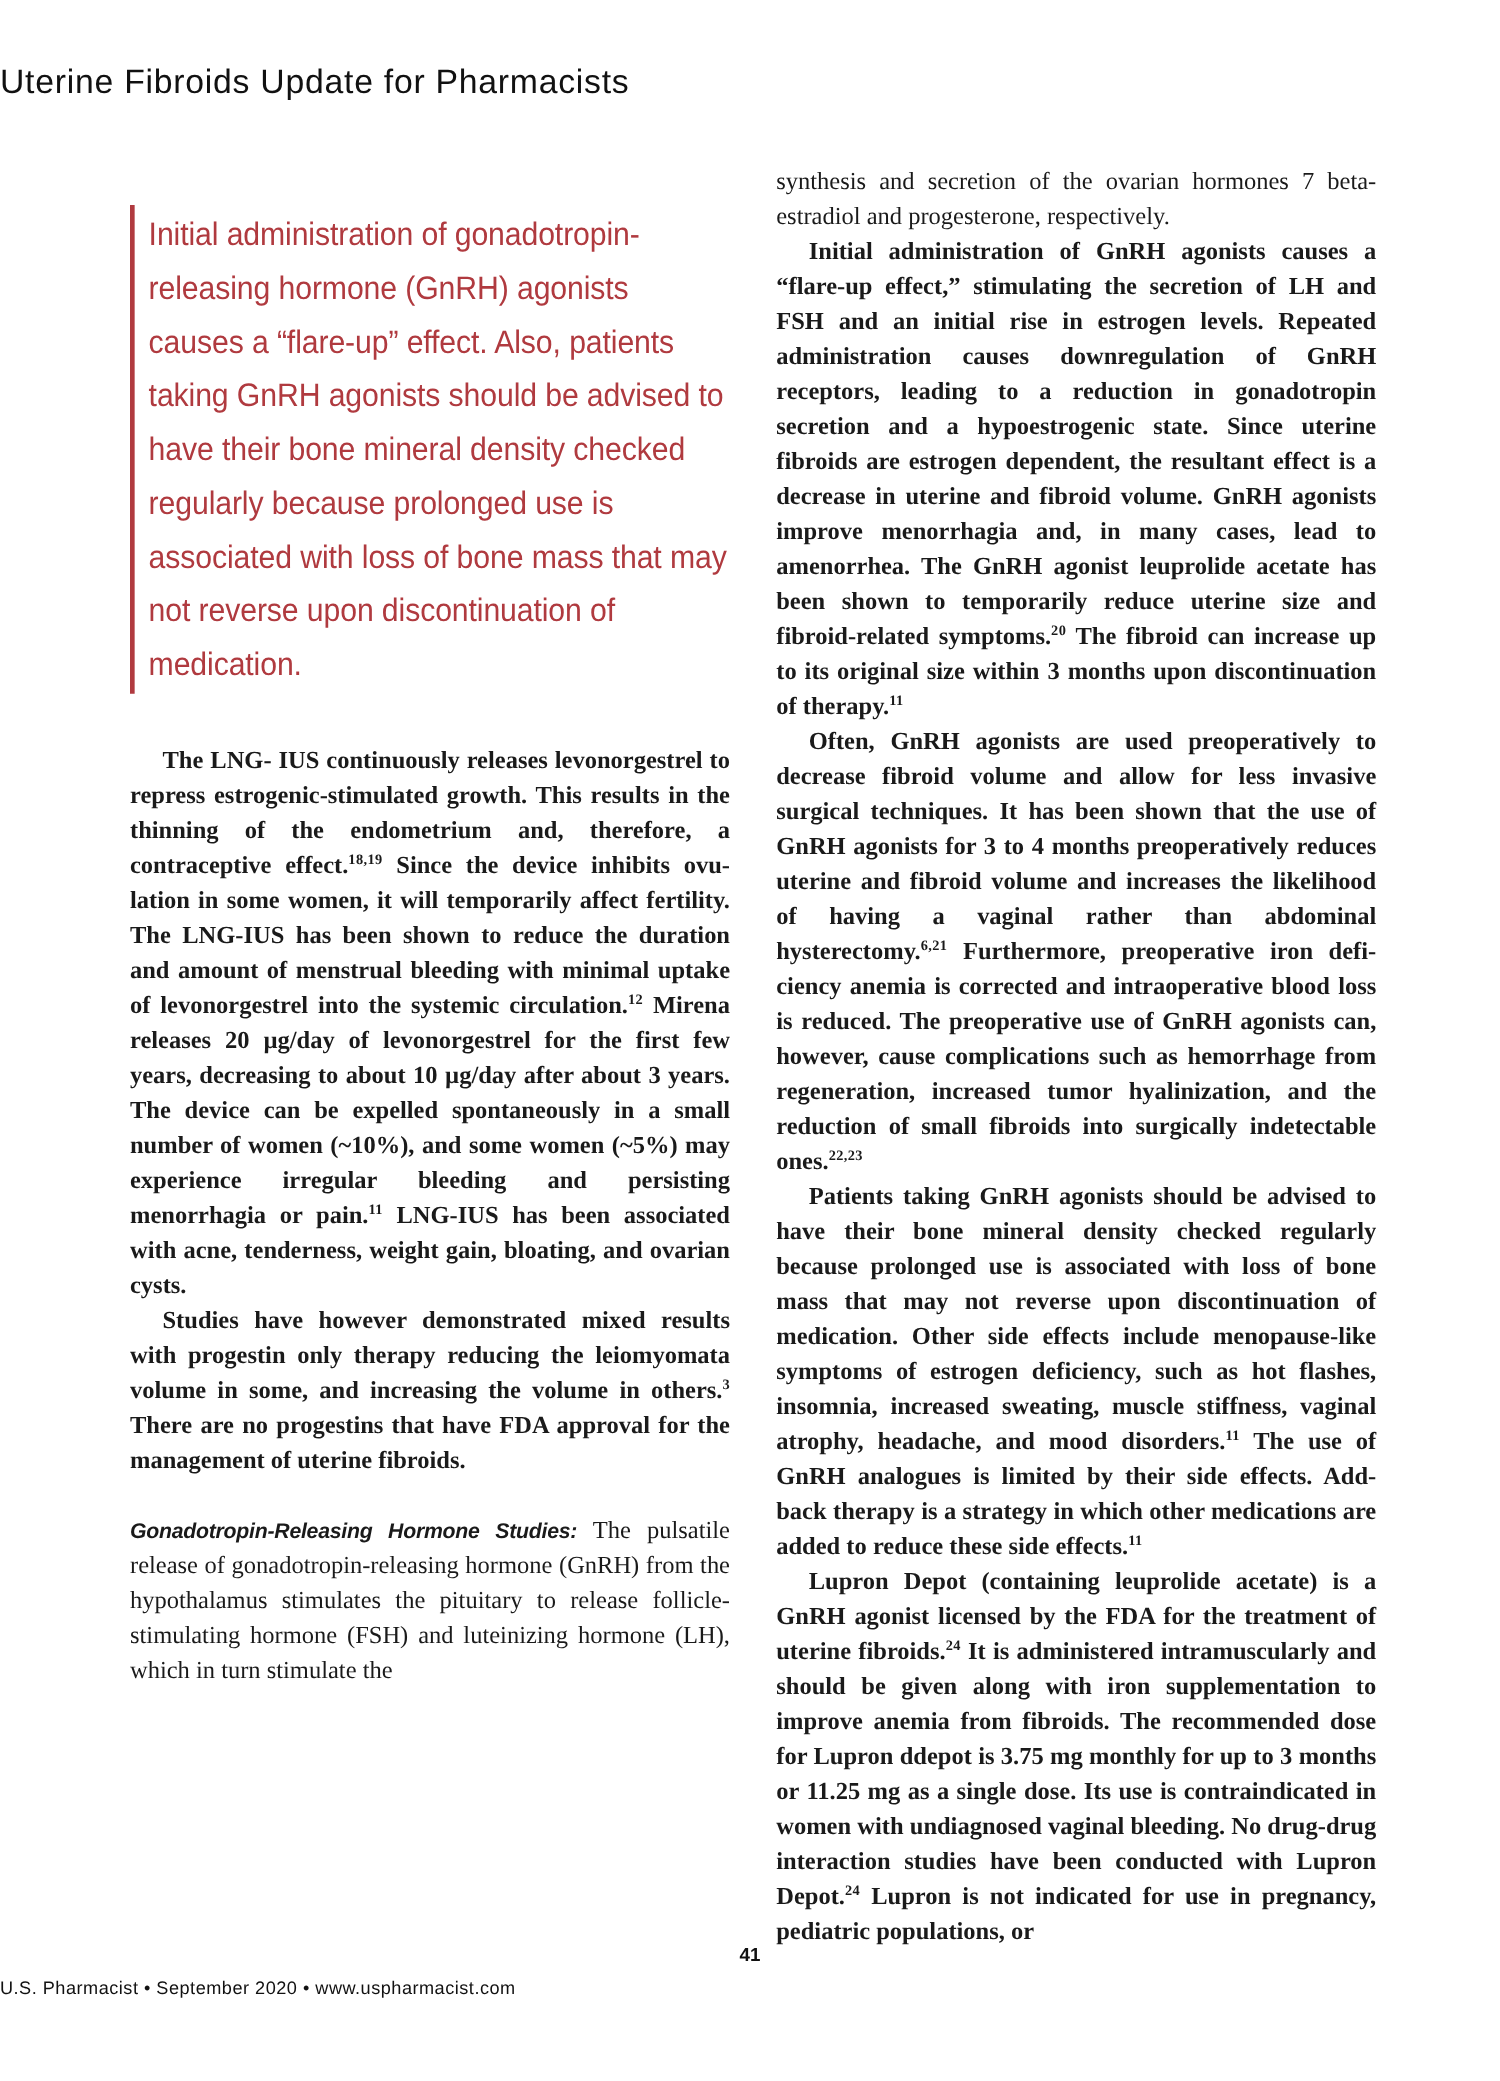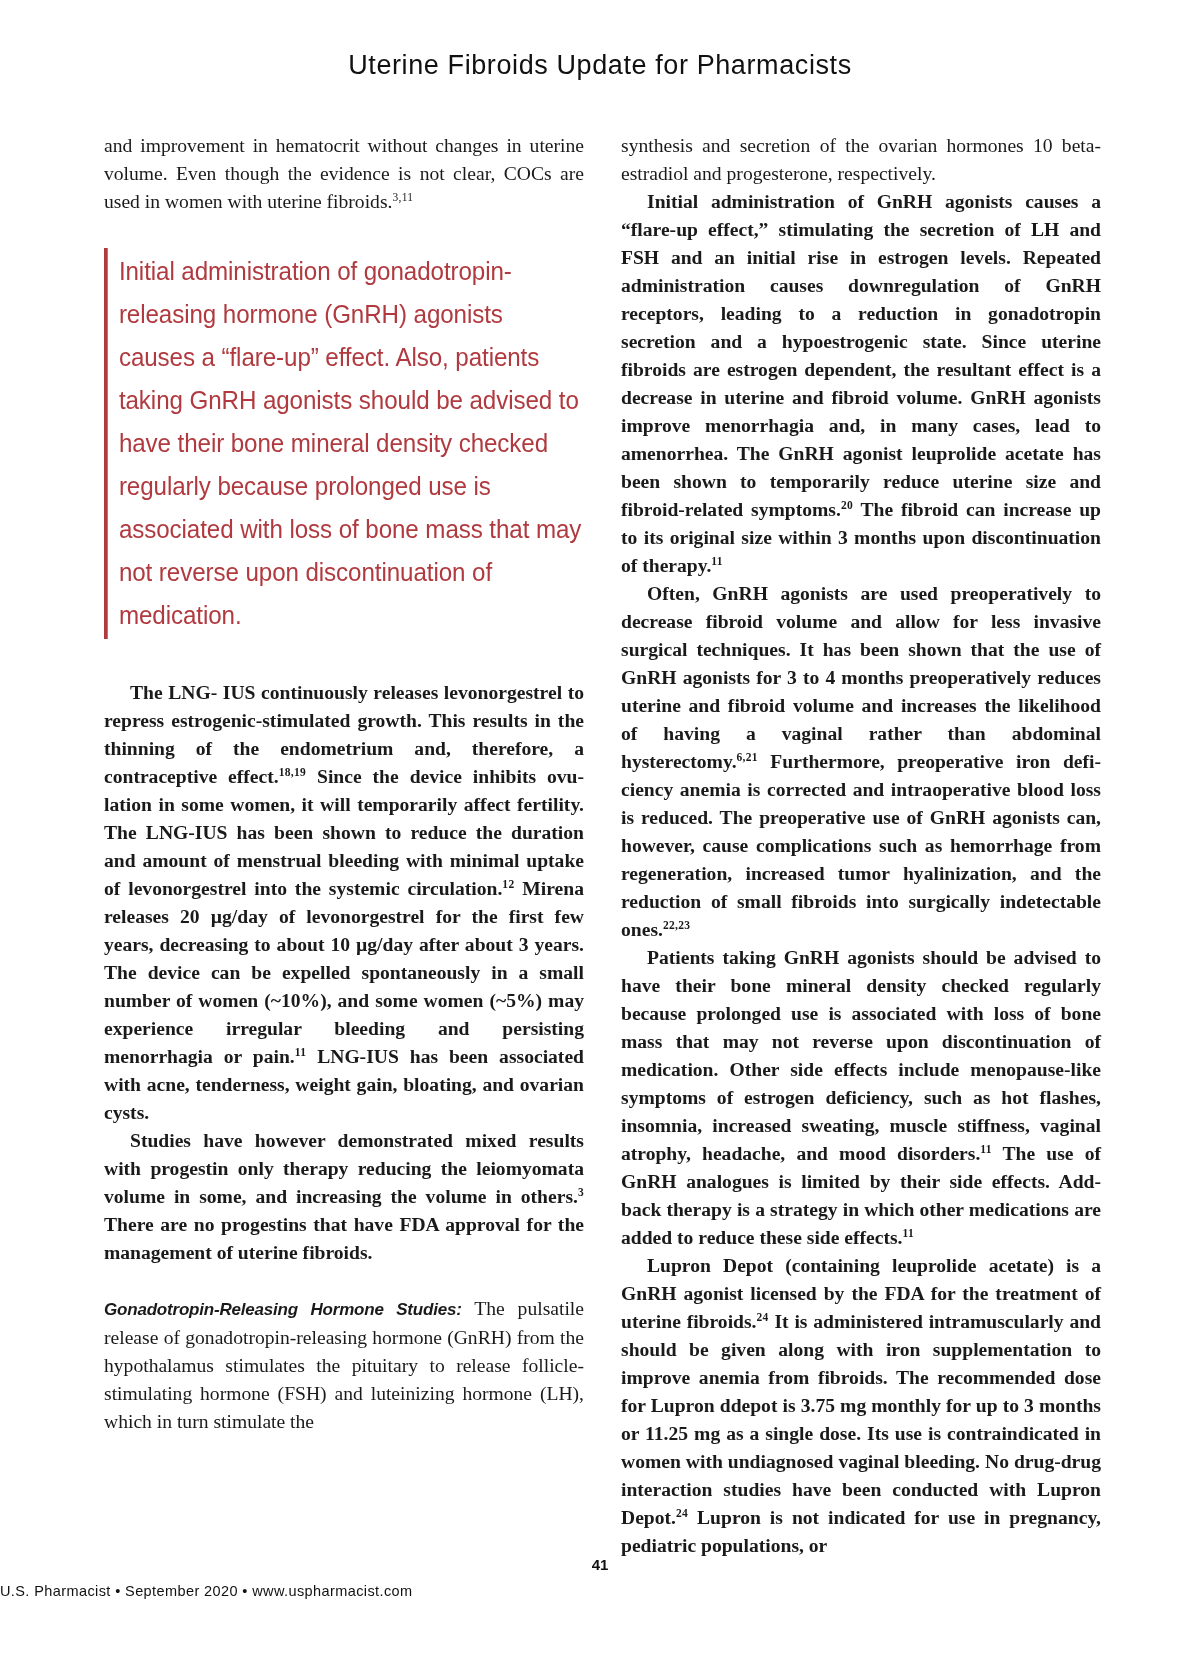--- a/index.html
+++ b/index.html
@@ -12,21 +12,21 @@
       height: 1665px;
       position: relative;
       overflow: hidden;
       color: #1a1a1a;
     }
     .running-head {
       position: absolute;
       left: 0;
       top: 50px;
       width: 1200px;
-      text-align: center;
+      text-align: left;
       font-family: "Liberation Sans", sans-serif;
       font-size: 27px;
       letter-spacing: 0.6px;
       color: #111;
     }
     .column {
       position: absolute;
       top: 132px;
       width: 480px;
       font-family: "Liberation Serif", serif;
@@ -95,36 +95,35 @@
       letter-spacing: 0.4px;
       color: #111;
     }
   </style>
 </head>
 <body>
 
 <div class="running-head">Uterine Fibroids Update for Pharmacists</div>
 
 <div class="column col-left">
-  <p><span>and improvement in hematocrit without changes in uterine volume. Even though the evidence is not clear, COCs are used in women with uterine fibroids.</span><sup>3,11</sup></p>
 
 
   <div class="pull-quote">
     <div class="pq-inner">Initial administration of gonadotropin-releasing hormone (GnRH) agonists causes a “flare-up” effect. Also, patients taking GnRH agonists should be advised to have their bone mineral density checked regularly because prolonged use is associated with loss of bone mass that may not reverse upon discontinuation of medication.</div>
   </div>
 
   <p class="indent"><span>The LNG- IUS continuously releases levonorgestrel to repress estrogenic-stimulated growth. This results in the thinning of the endometrium and, therefore, a contraceptive effect.</span><sup>18,19</sup><span> Since the device inhibits ovu­lation in some women, it will temporarily affect fertil­ity. The LNG-IUS has been shown to reduce the dura­tion and amount of menstrual bleeding with minimal uptake of levonorgestrel into the systemic circulation.</span><sup>12</sup><span> Mirena releases 20 µg/day of levonorgestrel for the first few years, decreasing to about 10 µg/day after about 3 years. The device can be expelled spontaneously in a small number of women (~10%), and some women (~5%) may experience irregular bleeding and persist­ing menorrhagia or pain.</span><sup>11</sup><span> LNG-IUS has been associ­ated with acne, tenderness, weight gain, bloating, and ovarian cysts.</span></p>
 
   <p class="indent"><span>Studies have however demonstrated mixed results with progestin only therapy reducing the leiomyomata volume in some, and increasing the volume in others.</span><sup>3</sup><span> There are no progestins that have FDA approval for the management of uterine fibroids.</span></p>
 
   <p class="gap-before"><span class="run-in">Gonadotropin-Releasing Hormone Studies:</span><span> The pul­satile release of gonadotropin-releasing hormone (GnRH) from the hypothalamus stimulates the pitu­itary to release follicle-stimulating hormone (FSH) and luteinizing hormone (LH), which in turn stimulate the</span></p>
 </div>
 
 <div class="column col-right">
-  <p>synthesis and secretion of the ovarian hormones 10 beta-estradiol and progesterone, respectively.</p>
+  <p>synthesis and secretion of the ovarian hormones 7 beta-estradiol and progesterone, respectively.</p>
 
   <p class="indent"><span>Initial administration of GnRH agonists causes a “flare-up effect,” stimulating the secretion of LH and FSH and an initial rise in estrogen levels. Repeated administration causes downregulation of GnRH receptors, leading to a reduction in gonadotropin secretion and a hypoestrogenic state. Since uterine fibroids are estrogen dependent, the resultant effect is a decrease in uterine and fibroid volume. GnRH agonists improve menorrhagia and, in many cases, lead to amenorrhea. The GnRH agonist leuprolide acetate has been shown to temporarily reduce uterine size and fibroid-related symptoms.</span><sup>20</sup><span> The fibroid can increase up to its original size within 3 months upon discontinuation of therapy.</span><sup>11</sup></p>
 
   <p class="indent"><span>Often, GnRH agonists are used preoperatively to decrease fibroid volume and allow for less invasive surgical techniques. It has been shown that the use of GnRH agonists for 3 to 4 months preoperatively reduces uterine and fibroid volume and increases the likelihood of having a vaginal rather than abdominal hysterectomy.</span><sup>6,21</sup><span> Furthermore, preoperative iron defi­ciency anemia is corrected and intraoperative blood loss is reduced. The preoperative use of GnRH ago­nists can, however, cause complications such as hem­orrhage from regeneration, increased tumor hyaliniza­tion, and the reduction of small fibroids into surgically indetectable ones.</span><sup>22,23</sup></p>
 
   <p class="indent"><span>Patients taking GnRH agonists should be advised to have their bone mineral density checked regularly because prolonged use is associated with loss of bone mass that may not reverse upon discontinuation of medication. Other side effects include menopause-like symptoms of estrogen deficiency, such as hot flashes, insomnia, increased sweating, muscle stiffness, vaginal atrophy, headache, and mood disorders.</span><sup>11</sup><span> The use of GnRH analogues is limited by their side effects. Add-back therapy is a strategy in which other medications are added to reduce these side effects.</span><sup>11</sup></p>
 
   <p class="indent"><span>Lupron Depot (containing leuprolide acetate) is a GnRH agonist licensed by the FDA for the treatment of uterine fibroids.</span><sup>24</sup><span> It is administered intramuscularly and should be given along with iron supplementation to improve anemia from fibroids. The recommended dose for Lupron ddepot is 3.75 mg monthly for up to 3 months or 11.25 mg as a single dose. Its use is con­traindicated in women with undiagnosed vaginal bleeding. No drug-drug interaction studies have been conducted with Lupron Depot.</span><sup>24</sup><span> Lupron is not indi­cated for use in pregnancy, pediatric populations, or</span></p>
 </div>
 

